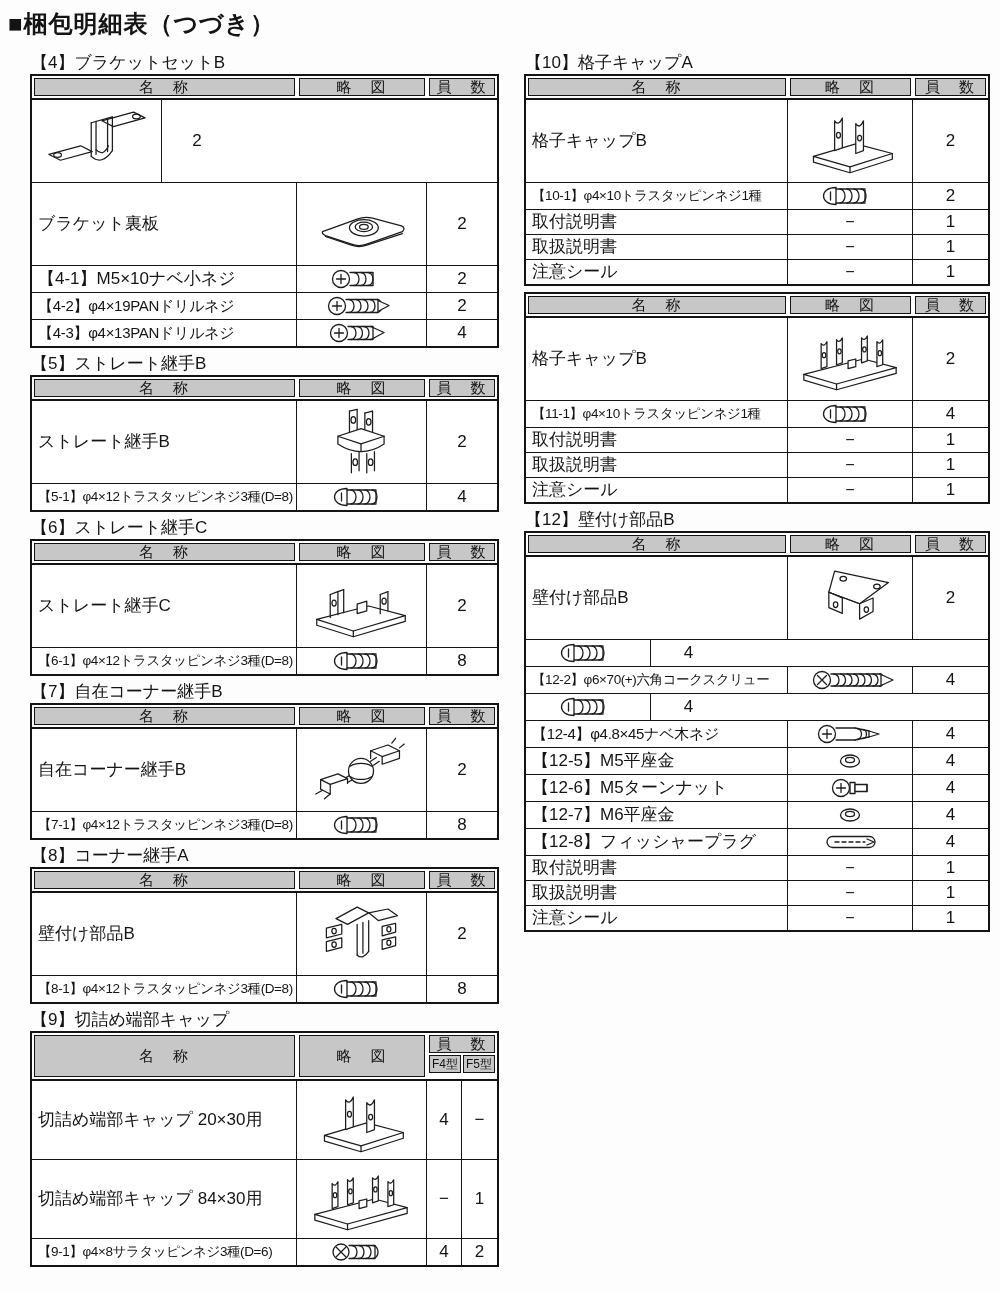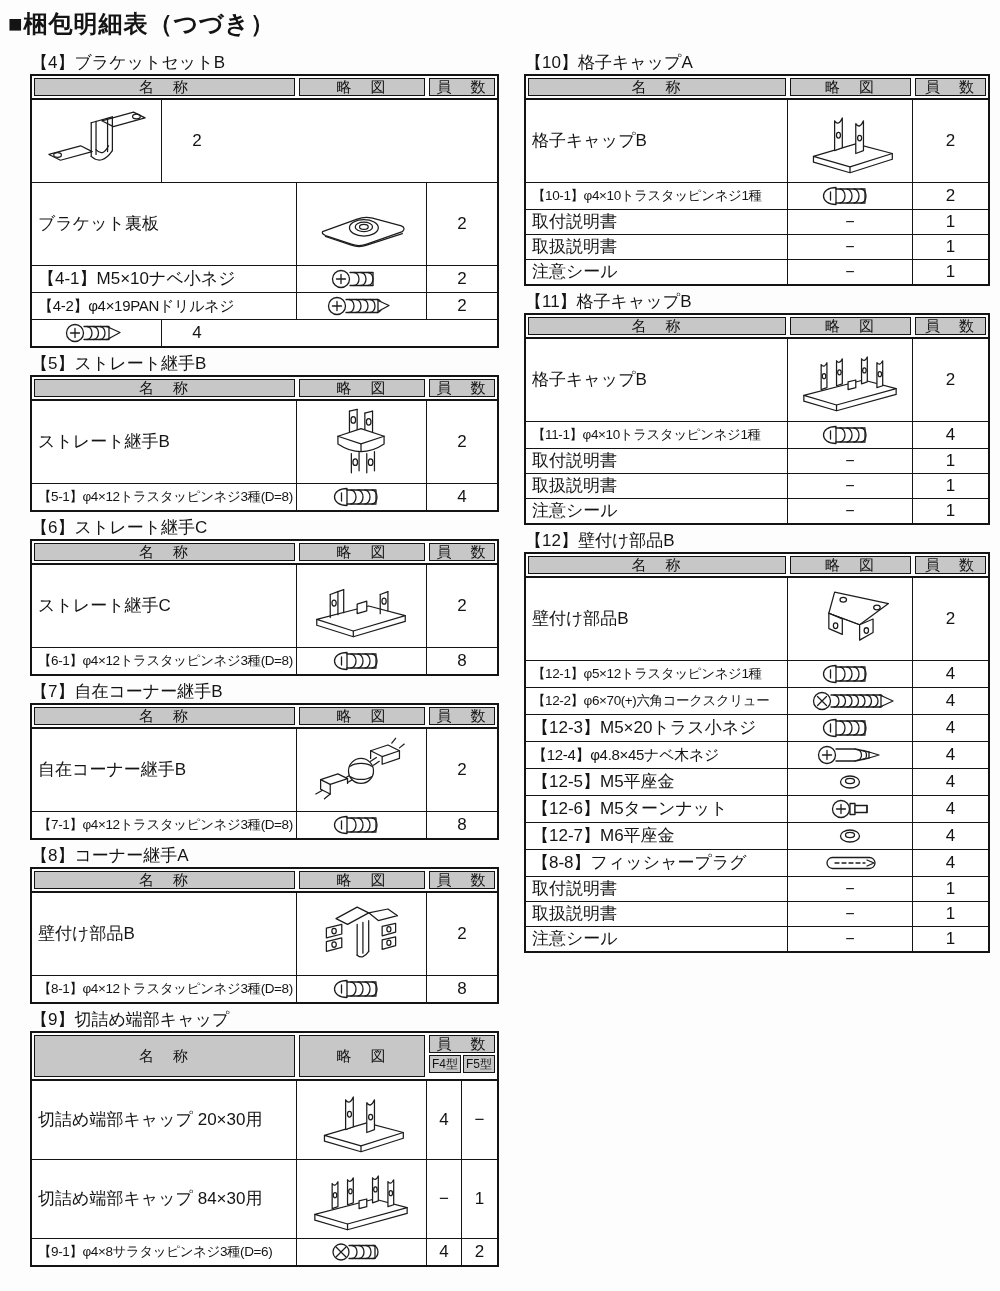--- a/index.html
+++ b/index.html
@@ -137,20 +137,21 @@
                       <path d="M61 5.5 a5 6.5 0 0 1 0 13"></path>
                       <path d="M62 6.5 L73 11.5 L62 17.5 Z" fill="#fff"></path>
                     </svg>
                   </span>
                 </div>
         <div class="td qty" style="width:70px">
                   <span>2</span>
                 </div>
       </div>
               <div class="tr row-screw">
+        <div class="td name f15">【4-3】φ4×13PANドリルネジ</div>
         <div class="td diag" style="width:130px">
                   <span>
                     <svg width="90" height="24" viewBox="0 0 90 24" fill="none" stroke="#1c1c1c" stroke-width="1.3" stroke-linejoin="round" stroke-linecap="round">
                       <circle cx="23" cy="12" r="8.5" fill="#fff"></circle>
                       <path d="M18.5 12 h9 M23 7.5 v9"></path>
                       <path d="M32 5.5 H57 M32 18.5 H57"></path>
                       <path d="M35 5.5 a5 6.5 0 0 1 0 13"></path>
                       <path d="M41.5 5.5 a5 6.5 0 0 1 0 13"></path>
                       <path d="M48 5.5 a5 6.5 0 0 1 0 13"></path>
                       <path d="M54.5 5.5 a5 6.5 0 0 1 0 13"></path>
@@ -570,21 +571,20 @@
                   <span class="dash">−</span>
                 </div>
         <div class="td qty" style="width:75px">
                   <span>1</span>
                 </div>
       </div>
             </div>
           </div>
     </div>
         <div class="sec">
-      <div class="sec-label">【11】格子キャップB</div>
       <div class="tbl">
             <div class="thead">
         <div class="hcell name">
                 <div class="hbox">名　称</div>
               </div>
         <div class="hcell" style="width:125px">
                 <div class="hbox">略　図</div>
               </div>
         <div class="hcell" style="width:75px">
                 <div class="hbox">員　数</div>
@@ -693,21 +693,20 @@
                       <ellipse cx="69" cy="48" rx="2.3" ry="2.9"></ellipse>
                       <path d="M30 30 L62 42"></path>
                     </svg>
                   </span>
                 </div>
         <div class="td qty" style="width:75px">
                   <span>2</span>
                 </div>
       </div>
               <div class="tr row-screw">
-        <div class="td name f14">【12-1】φ5×12トラスタッピンネジ1種</div>
         <div class="td diag" style="width:125px">
                   <span>
                     <svg width="90" height="24" viewBox="0 0 90 24" fill="none" stroke="#1c1c1c" stroke-width="1.3" stroke-linejoin="round" stroke-linecap="round">
                       <path d="M31 3.5 C23 3.5 18.5 7.5 18.5 12 C18.5 16.5 23 20.5 31 20.5 Z" fill="#fff"></path>
                       <path d="M25.5 8 v8"></path>
                       <path d="M31 5 H60 M31 19 H60"></path>
                       <path d="M35 5 a5 7 0 0 1 0 14"></path>
                       <path d="M42 5 a5 7 0 0 1 0 14"></path>
                       <path d="M49 5 a5 7 0 0 1 0 14"></path>
                       <path d="M56 5 a5 7 0 0 1 0 14"></path>
@@ -737,21 +736,20 @@
                       <path d="M74.5 6 a5 6 0 0 1 0 12"></path>
                       <path d="M76 6.5 L88 12 L76 17.5 Z" fill="#fff"></path>
                     </svg>
                   </span>
                 </div>
         <div class="td qty" style="width:75px">
                   <span>4</span>
                 </div>
       </div>
               <div class="tr row-screw">
-        <div class="td name">【12-3】M5×20トラス小ネジ</div>
         <div class="td diag" style="width:125px">
                   <span>
                     <svg width="90" height="24" viewBox="0 0 90 24" fill="none" stroke="#1c1c1c" stroke-width="1.3" stroke-linejoin="round" stroke-linecap="round">
                       <path d="M31 3.5 C23 3.5 18.5 7.5 18.5 12 C18.5 16.5 23 20.5 31 20.5 Z" fill="#fff"></path>
                       <path d="M25.5 8 v8"></path>
                       <path d="M31 5 H60 M31 19 H60"></path>
                       <path d="M35 5 a5 7 0 0 1 0 14"></path>
                       <path d="M42 5 a5 7 0 0 1 0 14"></path>
                       <path d="M49 5 a5 7 0 0 1 0 14"></path>
                       <path d="M56 5 a5 7 0 0 1 0 14"></path>
@@ -821,21 +819,21 @@
                       <ellipse cx="45" cy="12" rx="9.5" ry="6" fill="#fff"></ellipse>
                       <ellipse cx="45" cy="11" rx="4.5" ry="2.6"></ellipse>
                     </svg>
                   </span>
                 </div>
         <div class="td qty" style="width:75px">
                   <span>4</span>
                 </div>
       </div>
               <div class="tr row-screw">
-        <div class="td name">【8-8】フィッシャープラグ</div>
+        <div class="td name">【12-8】フィッシャープラグ</div>
         <div class="td diag" style="width:125px">
                   <span>
                     <svg width="90" height="24" viewBox="0 0 90 24" fill="none" stroke="#1c1c1c" stroke-width="1.3" stroke-linejoin="round" stroke-linecap="round">
                       <rect x="22" y="6.5" width="48" height="11" rx="5.5" fill="#fff"></rect>
                       <path d="M30 12 H60" stroke-dasharray="4 3"></path>
                       <path d="M62 9 L69 12 L62 15"></path>
                     </svg>
                   </span>
                 </div>
         <div class="td qty" style="width:75px">

